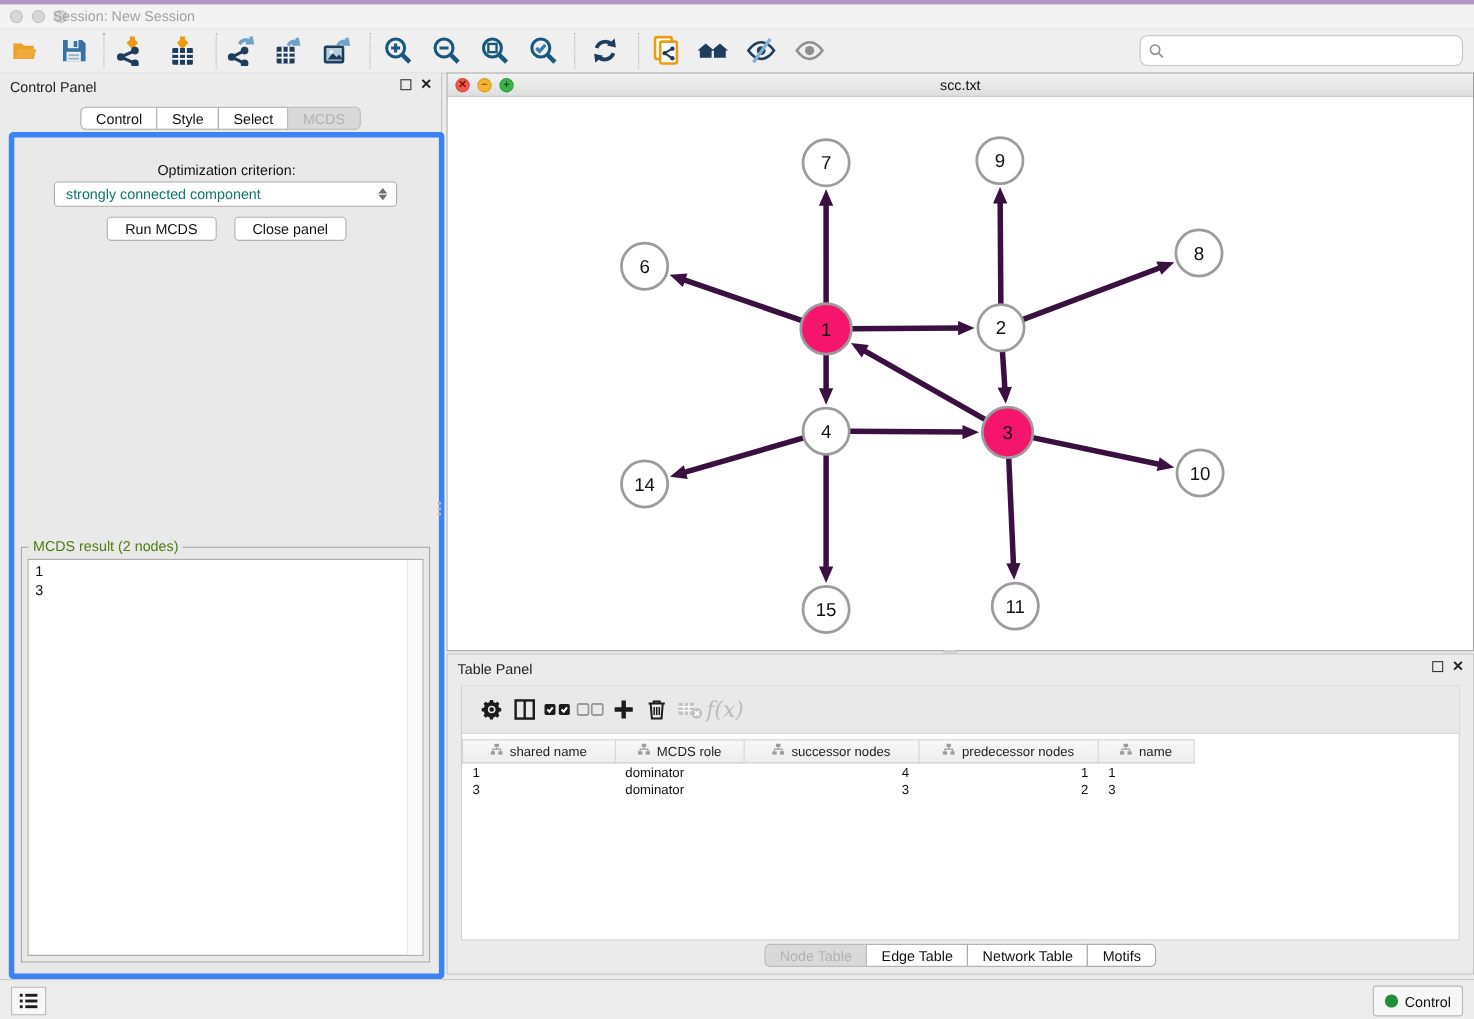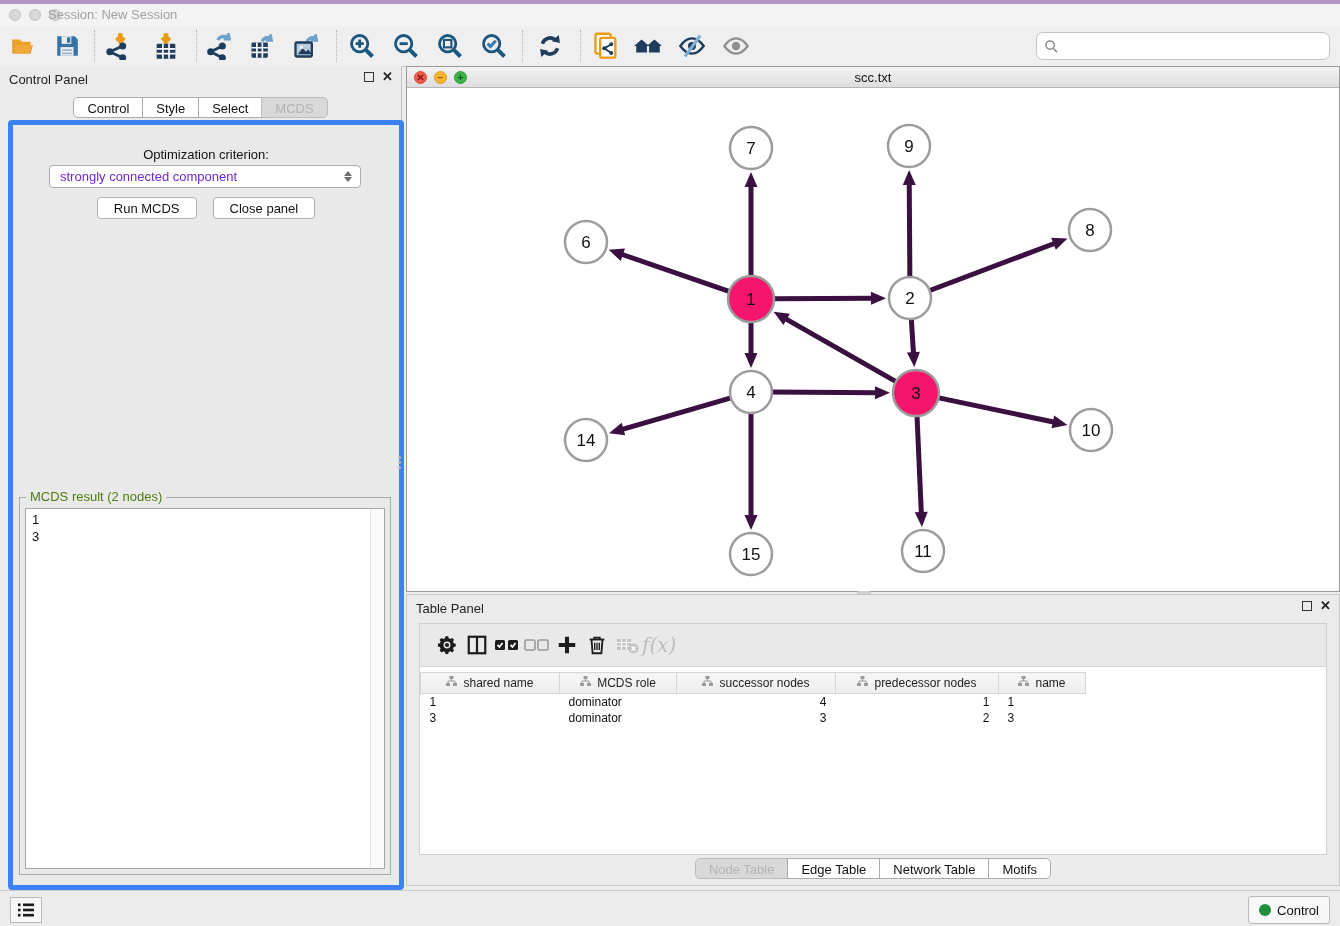--- a/index.html
+++ b/index.html
@@ -40,21 +40,21 @@
   .tab-btn{height:21px;line-height:21px;padding:0 13px;font-size:13px;background:#fff;
     border:1px solid #ababab;margin-left:-1px;color:#111;cursor:default;box-sizing:border-box;}
   .tab-btn:first-child{border-radius:5px 0 0 5px;margin-left:0;}
   .tab-btn:last-child{border-radius:0 5px 5px 0;}
   .tab-btn.active{background:#d9d9d9;color:#b3b3b3;border-color:#bcbcbc;}
   #cp-content{position:absolute;left:8px;top:54px;width:386px;height:760px;
     background:#e9e9e9;border:5px solid #3b82f6;border-radius:4px;}
   #opt-label{position:absolute;top:22px;width:100%;text-align:center;font-size:13px;color:#111;}
   #criterion-select{position:absolute;left:36px;top:40px;width:312px;height:23px;background:#fff;
     border:1px solid #adadad;border-radius:4px;display:flex;align-items:center;box-sizing:border-box;}
-  #criterion-select .sel-text{flex:1;padding-left:10px;font-size:13px;color:#6d28d9;}
+  #criterion-select .sel-text{flex:1;padding-left:10px;font-size:13px;color:#0f766e;}
   .stepper{width:16px;display:flex;flex-direction:column;align-items:center;gap:1px;margin-right:4px;}
   .tri-up{width:0;height:0;border-left:4px solid transparent;border-right:4px solid transparent;
     border-bottom:5px solid #6e6e6e;}
   .tri-down{width:0;height:0;border-left:4px solid transparent;border-right:4px solid transparent;
     border-top:5px solid #6e6e6e;}
   #cp-buttons{position:absolute;top:72px;width:100%;display:flex;justify-content:center;gap:16px;}
   .push-btn{height:22px;padding:0 16px;font-size:13px;background:#fff;border:1px solid #b0b0b0;
     border-radius:4px;color:#111;font-family:"Liberation Sans",sans-serif;cursor:default;}
   #mcds-groupbox{position:absolute;left:6px;top:372px;width:372px;height:378px;
     border:1px solid #a9a9a9;box-sizing:border-box;}

